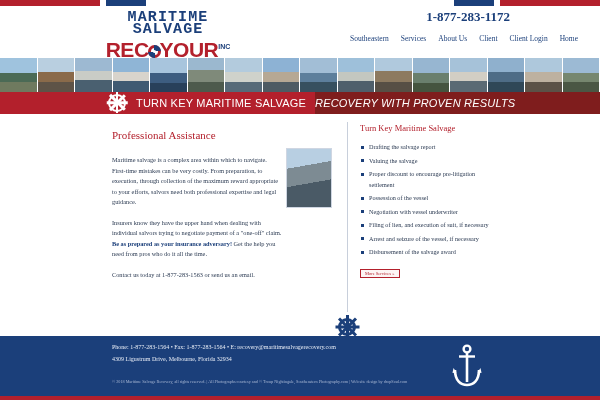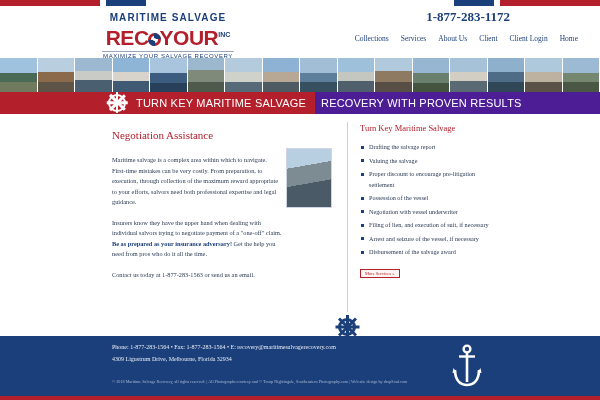--- a/index.html
+++ b/index.html
@@ -15,22 +15,22 @@
   .topstripe { position:absolute; top:0; left:0; width:600px; height:6px; display:flex; }
   .topstripe .s-red  { background:#b3202c; }
   .topstripe .s-blue { background:#1b3f7a; }
   .topstripe .s-wht  { background:#ffffff; }
 
   
   .header { position:absolute; top:6px; left:0; width:600px; height:52px; background:#ffffff; }
 
   .logo { position:absolute; left:98px; top:6px; width:140px; text-align:center; }
   .logo-top {
-    font-family:Liberation Sans, sans-serif;
-    font-size:10px; letter-spacing:1.1px; color:#1b3f7a; font-weight:700;
+    font-family:Liberation Mono, monospace;
+    font-size:15px; letter-spacing:1.1px; color:#1b3f7a; font-weight:700;
     line-height:12px;
   }
   .logo-main {
     position:relative;
     font-family:"Liberation Sans", sans-serif;
     font-size:21px; font-weight:700; color:#b3202c;
     letter-spacing:-0.5px; line-height:22px;
   }
   .logo-main .ring {
     display:inline-block; width:13px; height:13px; border-radius:50%;
@@ -90,23 +90,23 @@
     background:#fff; margin-left:-1.25px;
   }
   .banner .wheel-ico2::before { transform:rotate(45deg); }
   .banner .wheel-ico2::after  { transform:rotate(-45deg); }
   .banner .b-red {
     background:#b3202c; color:#fff; flex:0 0 185px;
     display:flex; align-items:center; padding-left:6px;
     font-family:"Liberation Sans", sans-serif; font-size:11px; letter-spacing:0.2px;
   }
   .banner .b-blue {
-    background:#4c1d95; color:#fff; flex:1 1 auto;
-    display:flex; align-items:center; padding-left:6px;
-    font-family:"Liberation Sans", sans-serif; font-size:11px; letter-spacing:0.2px;
+    background:#7f1d1d; color:#fff; flex:1 1 auto;
+    display:flex; align-items:center; 
+    font-family:"Liberation Sans", sans-serif; font-size:11px; letter-spacing:0.2px;font-style:italic;
   }
 
   
   .body { position:absolute; top:114px; left:0; width:600px; height:218px; background:#fff; }
 
   .col-left { position:absolute; left:112px; top:12px; width:170px; }
   .h-red {
     color:#b3202c; font-size:11px; line-height:19px;
     font-family:"Liberation Serif", serif;
   }
@@ -197,21 +197,21 @@
       <div class="logo-main">
         <span>REC</span><span class="ring"></span><span>YOUR</span><span class="logo-sup">INC</span>
       </div>
       <div class="logo-rule"></div>
       <div class="logo-tag">MAXIMIZE YOUR SALVAGE RECOVERY</div>
     </div>
 
     <div class="phone">1-877-283-1172</div>
 
     <div class="nav">
-      <a href="#">Collections</a>
+      <a href="#">Southeastern</a>
       <a href="#">Services</a>
       <a href="#">About Us</a>
       <a href="#">Client</a>
       <a href="#">Client Login</a>
       <a href="#">Home</a>
     </div>
   </div>
 
   <div class="filmstrip">
     <div class="cell" style="background:linear-gradient(#9fc3de 0 45%,#4b6a55 45% 70%,#6f7a5f 70% 100%)"></div>
@@ -237,21 +237,21 @@
       <div class="wheel-ico"></div>
       <div class="wheel-ico2"></div>
     </div>
     <div class="b-red">TURN KEY MARITIME SALVAGE</div>
     <div class="b-blue">RECOVERY WITH PROVEN RESULTS</div>
   </div>
 
   <div class="body">
 
     <div class="col-left">
-      <div class="h-red">Negotiation Assistance</div>
+      <div class="h-red">Professional Assistance</div>
 
       <div class="para">Maritime salvage is a complex area within which to navigate. First-time mistakes can be very costly. From preparation, to execution, through collection of the maximum reward appropriate to your efforts, salvors need both professional expertise and legal guidance.</div>
 
       <div class="para"><span>Insurers know they have the upper hand when dealing with individual salvors trying to negotiate payment of a "one-off" claim. </span><b>Be as prepared as your insurance adversary!</b><span> Get the help you need from pros who do it all the time.</span></div>
 
       <div class="para">Contact us today at 1-877-283-1563 or send us an email.</div>
     </div>
 
     <div class="thumb" style="background:linear-gradient(170deg,#b8cfe2 0 30%,#7d8b93 30% 58%,#4a5a66 58% 100%)"></div>
 

